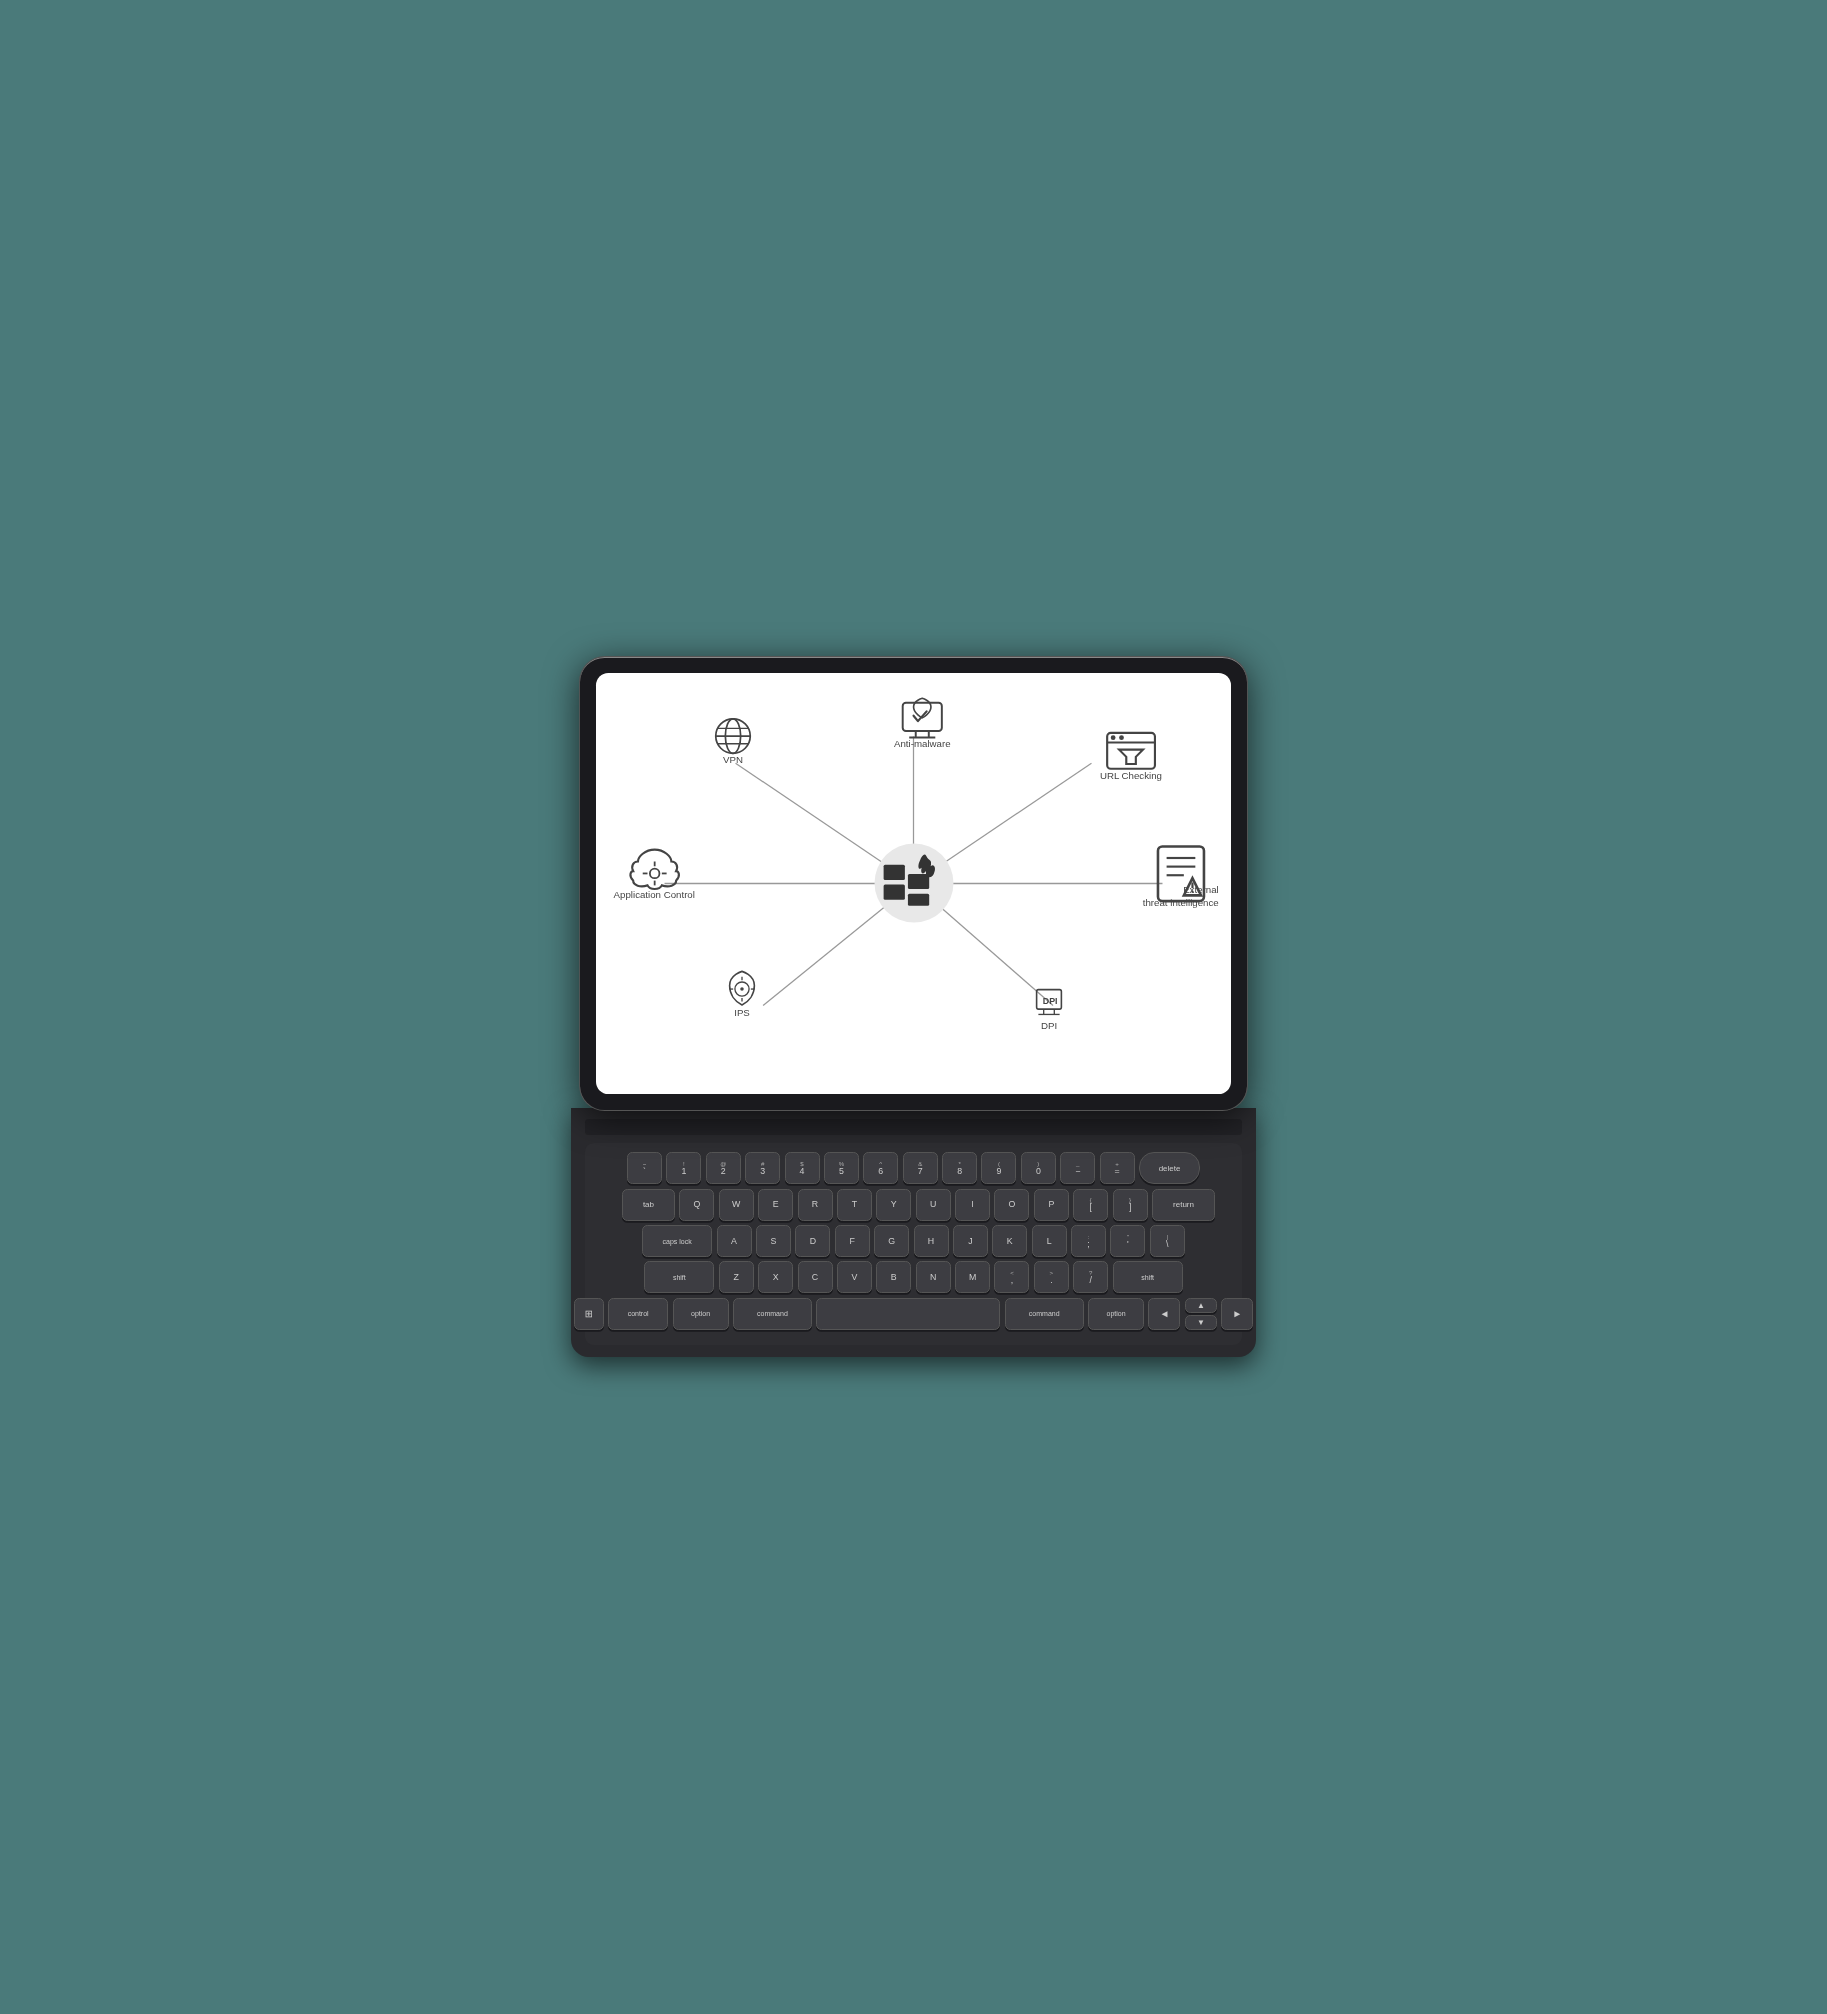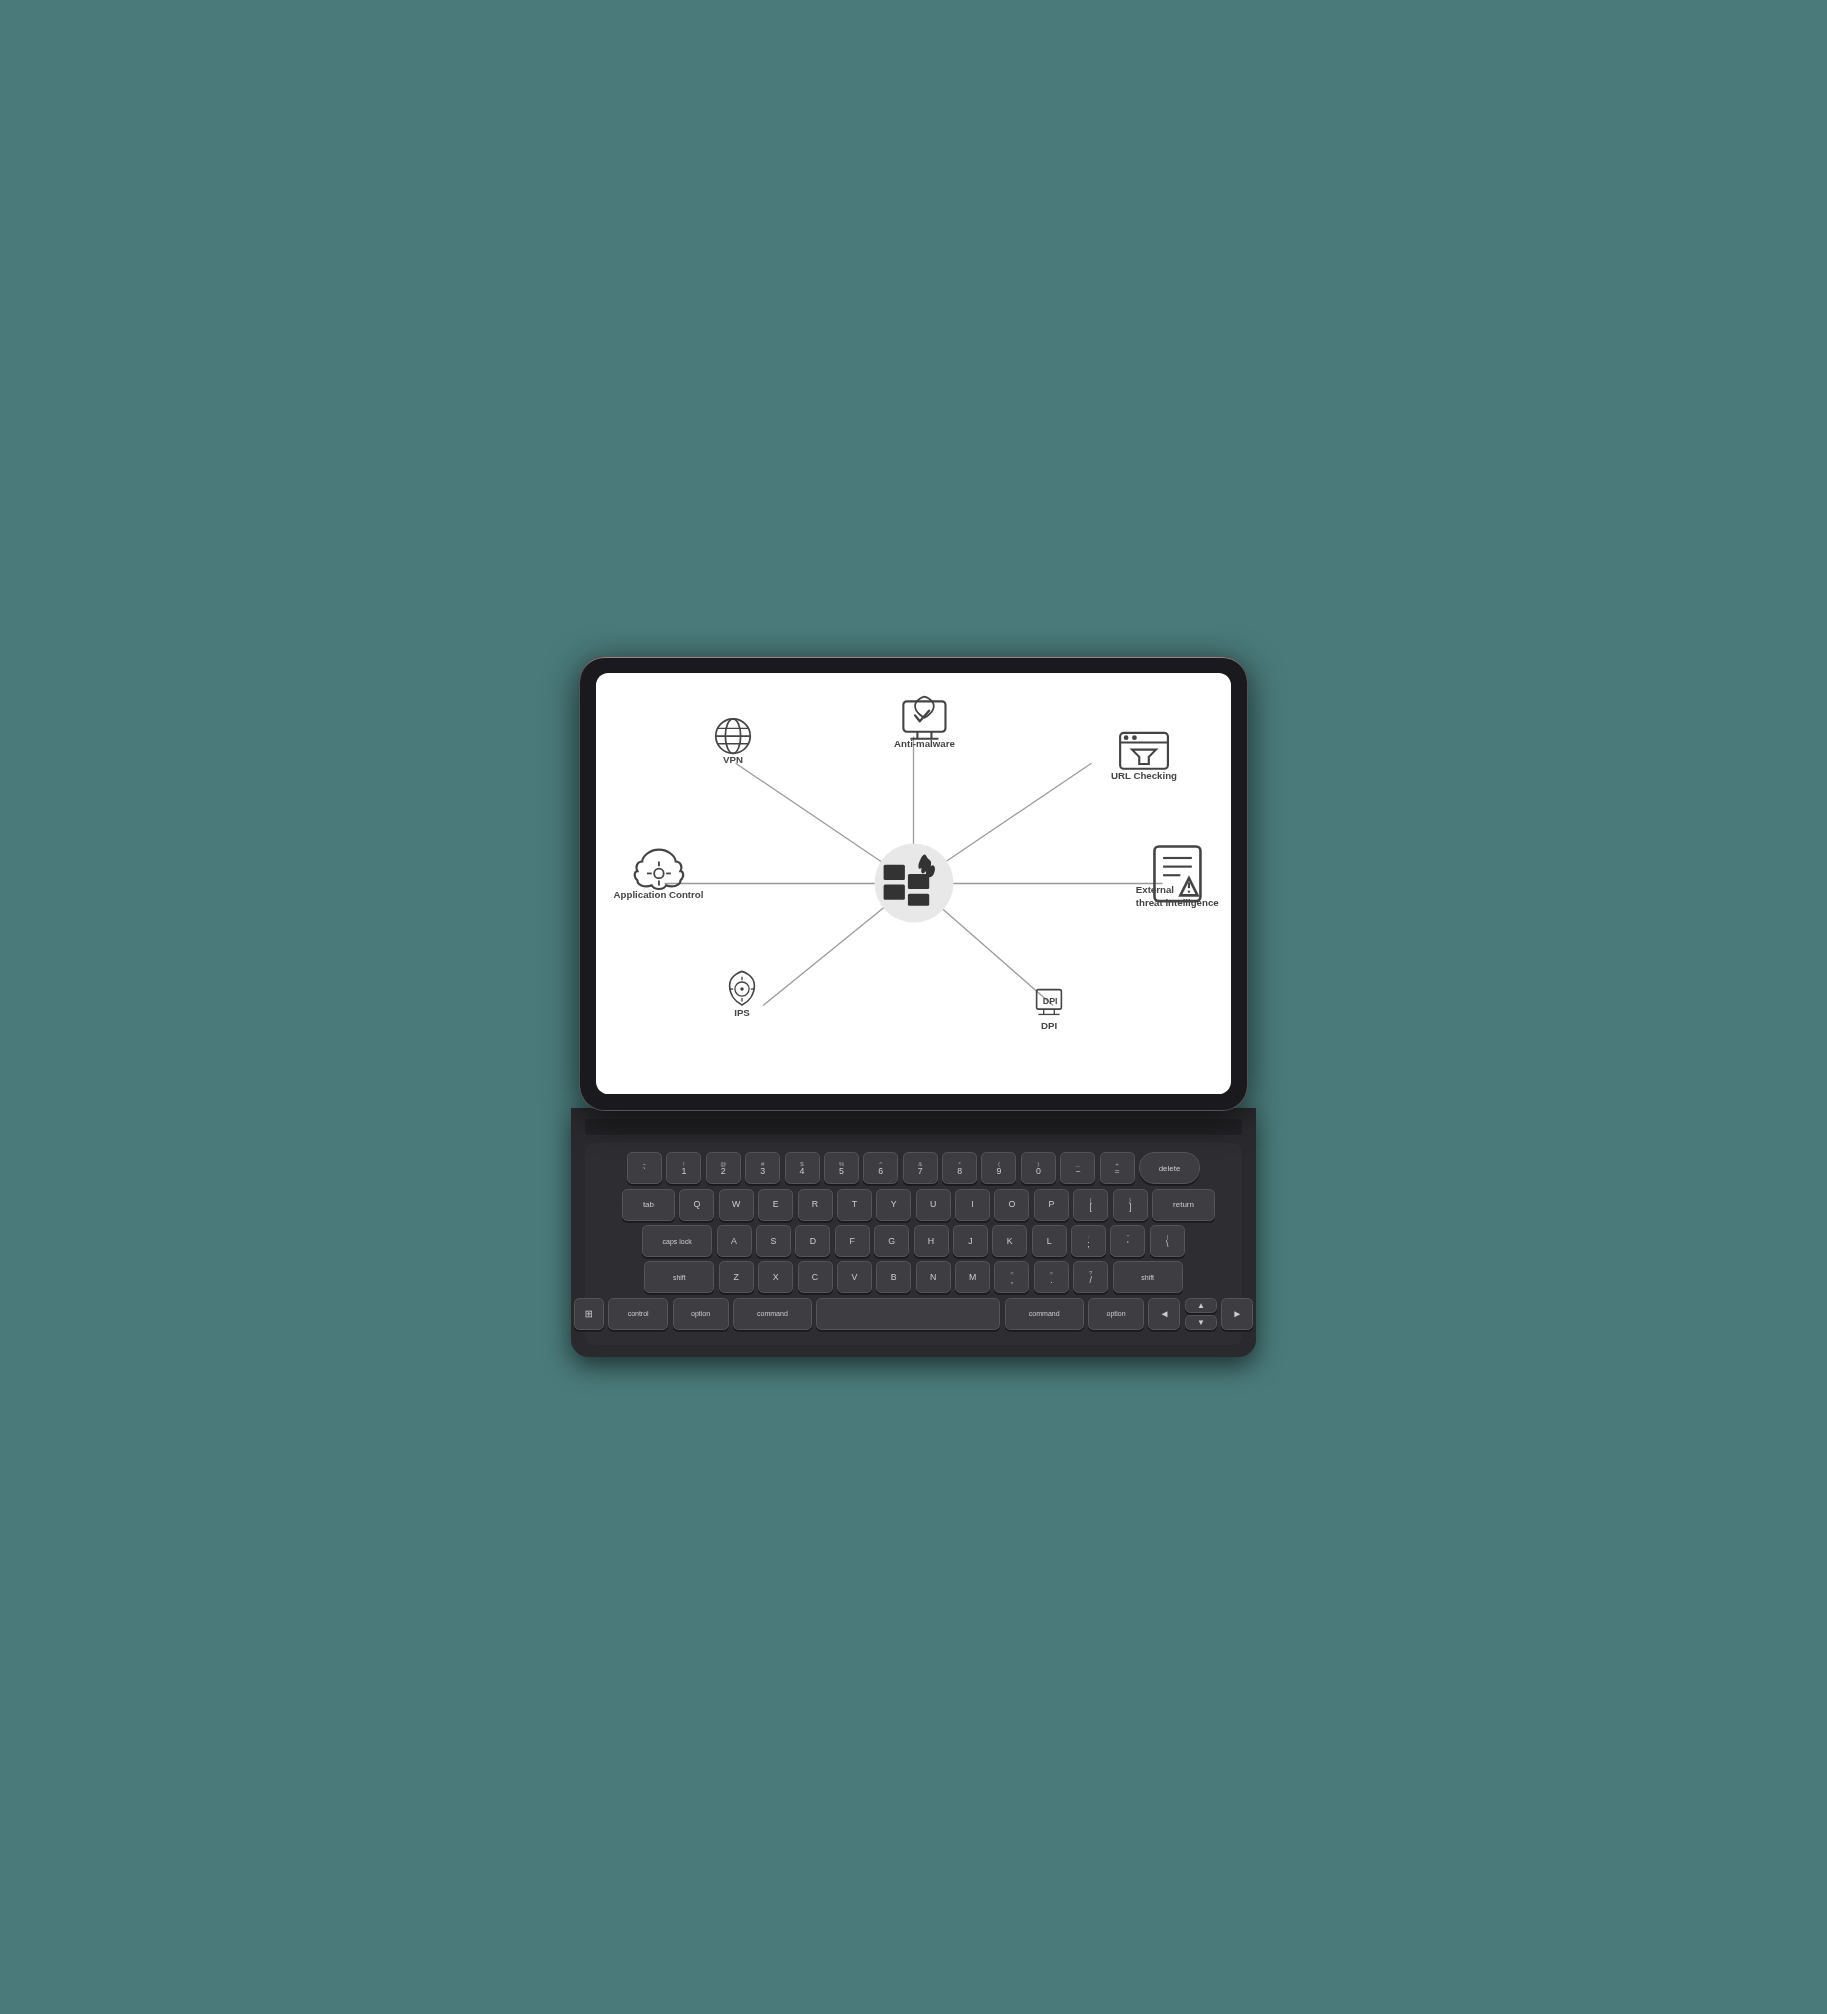--- a/index.html
+++ b/index.html
@@ -71,22 +71,22 @@
       width: 46px;
       height: 46px;
       display: flex;
       align-items: center;
       justify-content: center;
     }
 
     .node-label {
       font-size: 9.7px;
       color: #444;
-      text-align: left;
-      font-weight: 700;
+      text-align: right;
+      font-weight: 400;
       line-height: 1.3;
     }
 
     
     .node-center {
       position: absolute;
       width: 79px;
       height: 79px;
       background: #e8e8e8;
       border-radius: 50%;
@@ -227,21 +227,21 @@
               <line x1="14" y1="42" x2="38" y2="42" stroke="#444" stroke-width="1.8"></line>
 
               <path d="M18 22 L22 27 L30 18" fill="none" stroke="#444" stroke-width="2" stroke-linecap="round" stroke-linejoin="round"></path>
 
               <path d="M26 6 C26 6 34 8 34 14 C34 20 26 24 26 24 C26 24 18 20 18 14 C18 8 26 6 26 6Z" fill="none" stroke="#444" stroke-width="1.5"></path>
             </svg>
           </div>
           <span class="node-label">Anti-malware</span>
         </div>
 
-        <div class="node" style="right: 54px; top: 48px;">
+        <div class="node" style="right: 69px; top: 48px;">
           <div class="node-icon">
             <svg width="46" height="46" viewBox="0 0 52 52">
               <rect x="6" y="10" width="40" height="30" rx="3" fill="none" stroke="#444" stroke-width="1.8"></rect>
               <line x1="6" y1="18" x2="46" y2="18" stroke="#444" stroke-width="1.5"></line>
               <circle cx="11" cy="14" r="2" fill="#444"></circle>
               <circle cx="18" cy="14" r="2" fill="#444"></circle>
 
               <path d="M16 24 L36 24 L30 30 L30 36 L22 36 L22 30 Z" fill="none" stroke="#444" stroke-width="1.8"></path>
             </svg>
           </div>

